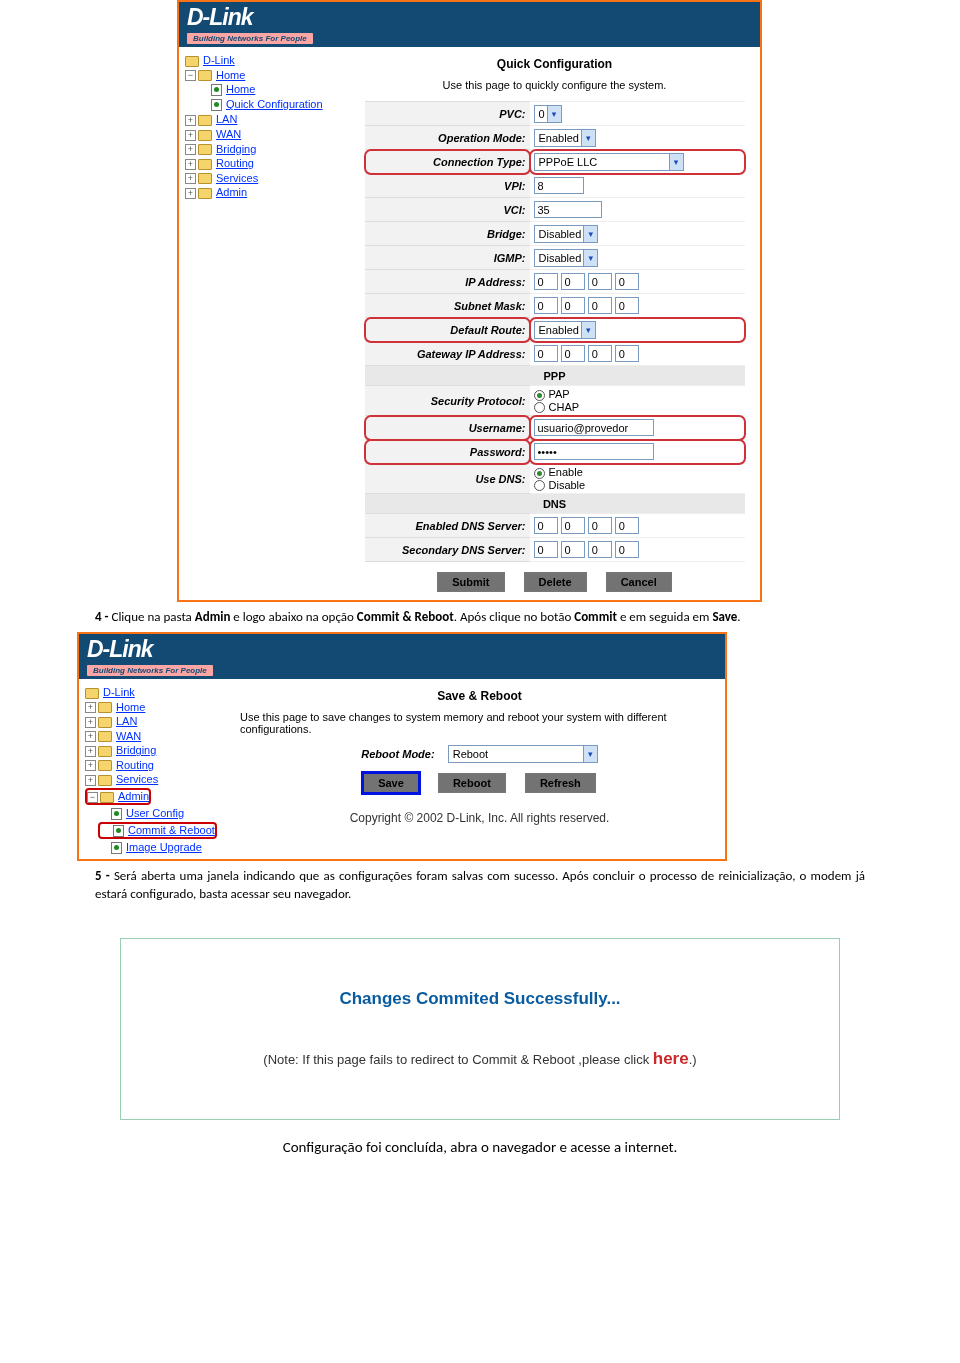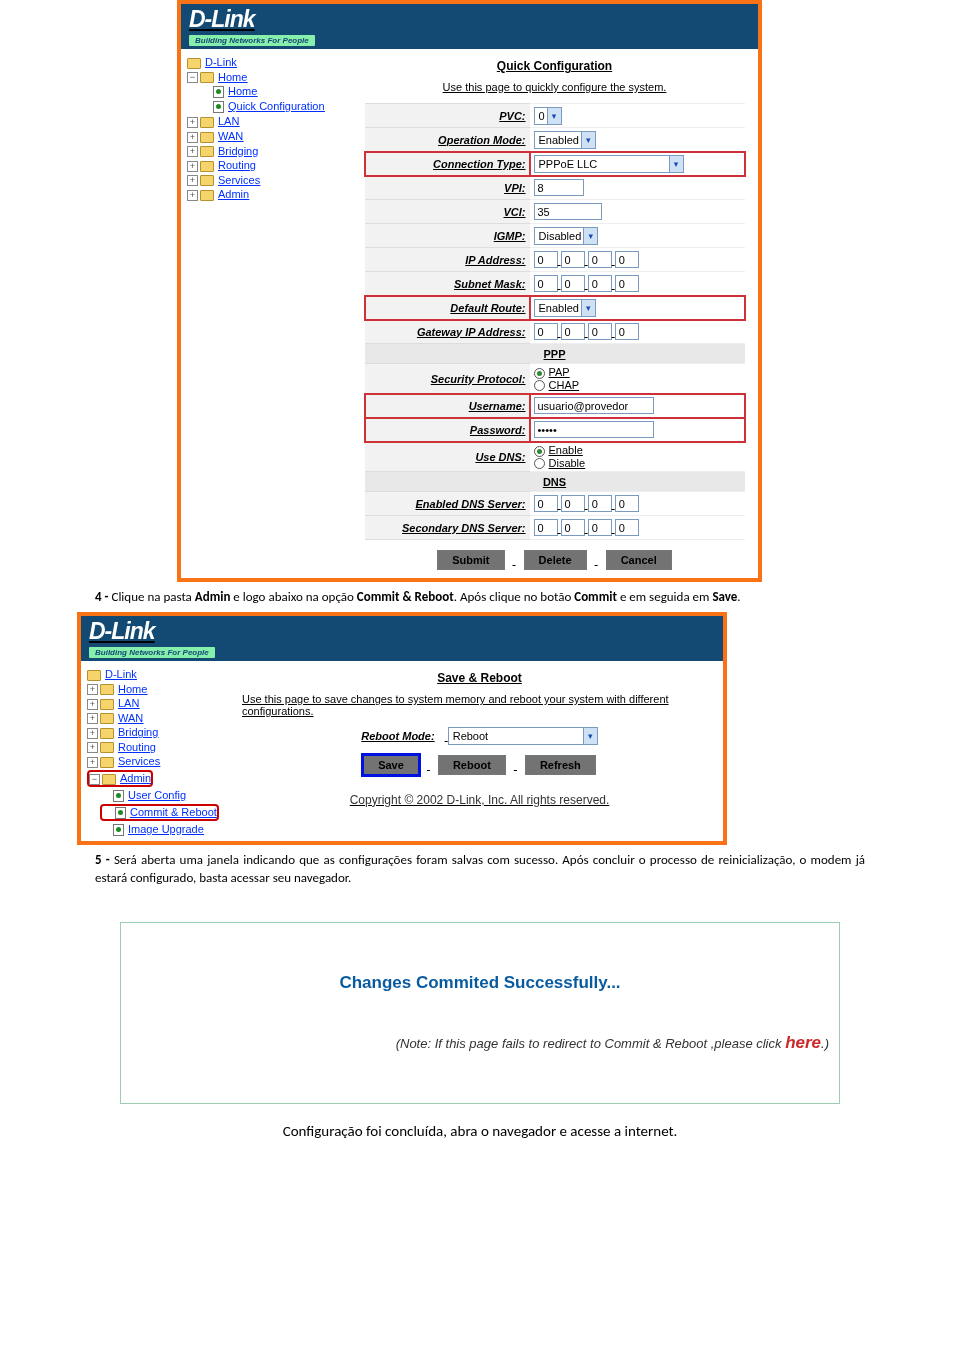--- a/index.html
+++ b/index.html
@@ -24,34 +24,33 @@
     font-family: Calibri, Arial, sans-serif;
     font-size: 15px;
     text-align: center;
     padding: 18px 0 6px 0;
   }
 
   
   .router-screen {
     margin: 0 0 0 177px;
     width: 585px;
-    border: 4px solid #f97316;
-    text-decoration: underline;
+    border: 2px solid #f97316;
   }
   .router-screen.wide { width: 650px; margin-left: 77px; }
 
   .banner { background: #124a74; color: #fff; height: 45px; position: relative; }
   .banner .logo {
     font-family: Verdana, Arial, sans-serif;
     font-weight: bold; font-style: italic;
     font-size: 23px; color:#fff; padding: 2px 8px 0 8px;
     letter-spacing: -1px;
   }
   .banner .tag {
-    background:#86efac; color:#124a74; font-size:8px; font-weight:bold;
+    background:#fca5a5; color:#124a74; font-size:8px; font-weight:bold;
     display:inline-block; padding:1px 6px; margin:2px 0 0 8px;
     font-style: italic; border-radius:1px;
   }
 
   
   .router-body { display:flex; align-items:flex-start; }
   .nav { width: 170px; padding: 6px 4px 4px 6px; font-size: 11px; }
   .nav ul { list-style:none; margin:0; padding:0; }
   .nav li { padding: 1px 0 1px 0; white-space: nowrap; clear:both; }
   .nav a { color: #0030ff; text-decoration: underline; }
@@ -75,21 +74,21 @@
 
   
   .cfg-table { width: 380px; margin: 0 auto; border-collapse: collapse; font-size:11px; }
   .cfg-table td { padding:2px 4px; vertical-align:middle; }
   .cfg-table .lbl {
     width: 165px; text-align:right; font-weight:bold; font-style:italic;
     background:#f2f2f2; border-top:1px solid #ddd; border-bottom:1px solid #ddd; height:24px;
   }
   .cfg-table .val { background:#fff; border-top:1px solid #eee; border-bottom:1px solid #eee; }
   .cfg-table .section td { background:#e8e8e8; text-align:center; font-weight:bold; height:20px; }
-  .cfg-table .highlight td { outline:2px solid #ce3137; outline-offset:-1px; border-radius:0;margin-top:40px; }
+  .cfg-table .highlight td { outline:2px solid #ce3137; outline-offset:-1px; border-radius:6px;margin-top:40px; }
 
   .sel {
     font-size:11px; height:18px; background:#fff; border:1px solid #7a9ac0;
     padding:0 16px 0 4px; display:inline-flex; align-items:center; position:relative;
   }
   .sel .chev {
     position:absolute; right:0; top:0; width:14px; height:100%;
     background:#cfe1f5; border-left:1px solid #7a9ac0; color:#1a4db3; text-align:center; font-size:9px; line-height:16px;
   }
   .txt {
@@ -113,21 +112,21 @@
   
   .commit-box {
     margin: 30px auto 0 auto;
     width: 720px; border:1px solid #9ad0b1; background:#fff;
     padding: 50px 10px 50px 10px;
   }
   .commit-box .title {
     color:#095b9f; font-family: Tahoma, Arial, sans-serif; font-size:17px; font-weight:bold; text-align:center;
     margin-bottom: 40px;
   }
-  .commit-box .note { text-align:right; color:#333; font-size:13px;font-style:italic; }
+  .commit-box .note { text-align:center; color:#333; font-size:13px; }
   .commit-box .note .here { color:#cc2a2a; font-size:17px; font-weight:bold; }
 </style>
 </head>
 <body>
 
 <div class="router-screen">
   <div class="banner">
     <div class="logo">D-Link</div>
     <div class="tag">Building Networks For People</div>
   </div>
@@ -175,20 +174,27 @@
                   <span class="chev">▾</span>
                 </span></td>
             </tr>
         <tr>
               <td class="lbl">VPI:</td>
             <td class="val"><input class="txt" style="width: 50px;" value="8"></td>
             </tr>
         <tr>
               <td class="lbl">VCI:</td>
             <td class="val"><input class="txt" style="width: 68px;" value="35"></td>
+            </tr>
+        <tr>
+              <td class="lbl">Bridge:</td>
+            <td class="val"><span class="sel">
+                  <span>Disabled</span>
+                  <span class="chev">▾</span>
+                </span></td>
             </tr>
         <tr>
               <td class="lbl">IGMP:</td>
             <td class="val"><span class="sel">
                   <span>Disabled</span>
                   <span class="chev">▾</span>
                 </span></td>
             </tr>
         <tr>
               <td class="lbl">IP Address:</td>

